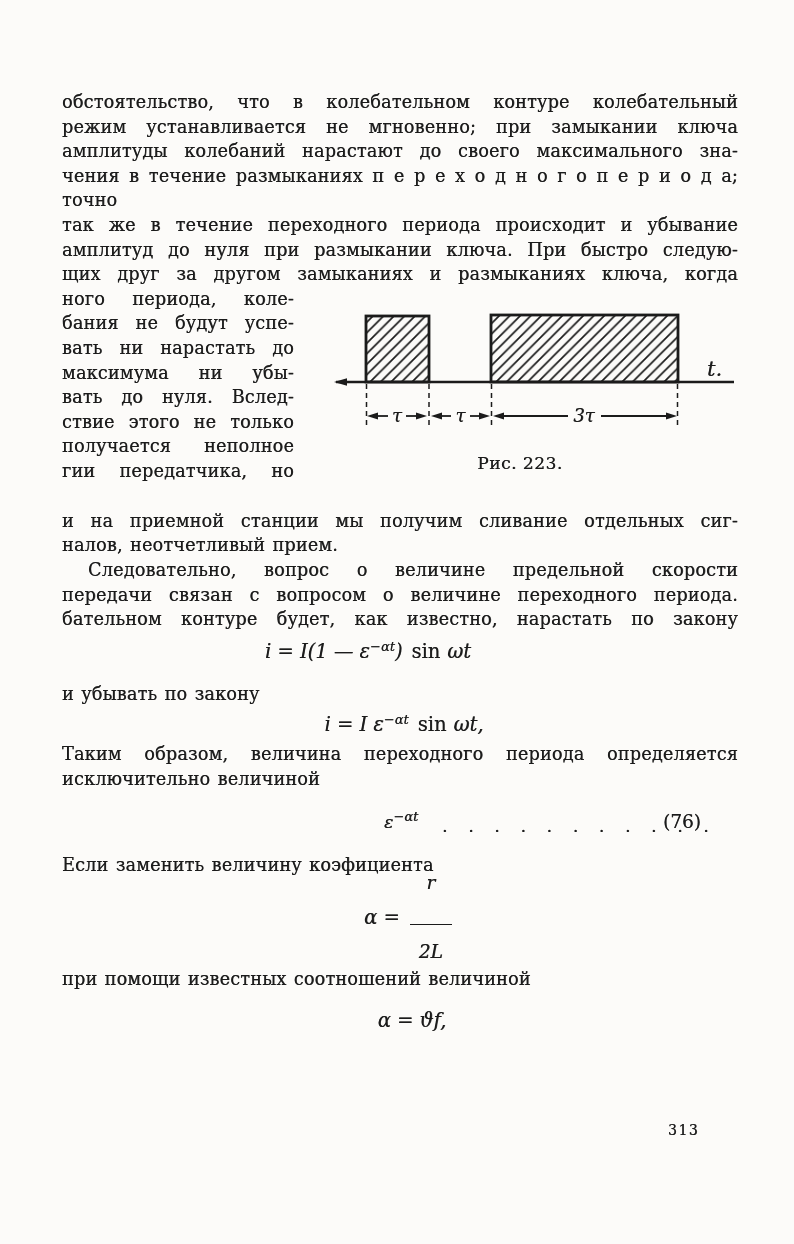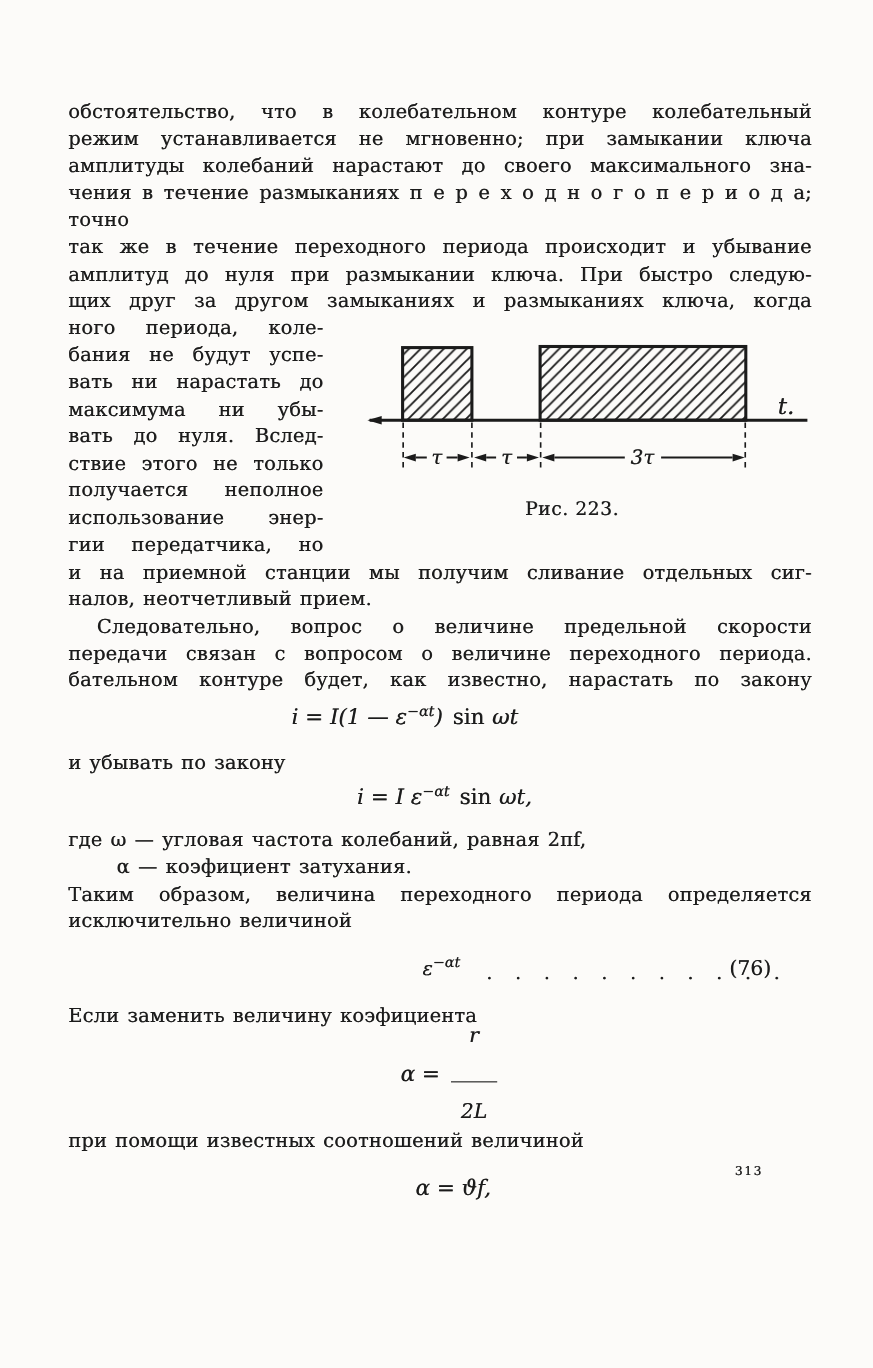--- a/index.html
+++ b/index.html
@@ -39,21 +39,21 @@
   .f76 .eps{position:absolute;left:322px;top:3px;font-style:italic;}
   .f76 .dots{position:absolute;left:380px;top:7px;word-spacing:13px;letter-spacing:1px;}
   .f76 .num76{position:absolute;left:601px;top:2px;font-size:18.5px;}
   .esli{margin-top:12px;}
   .fracline{margin-top:10px;height:60px;display:flex;align-items:center;justify-content:center;}
   .frac{display:inline-flex;flex-direction:column;align-items:center;margin-left:10px;font-size:18.5px;}
   .fnum{line-height:1.05;padding:0 9px 3px;}
   .fden{border-top:1.8px solid #1b1b1b;line-height:1.05;padding:17px 9px 0;margin-top:28px;}
   .pri{margin-top:20px;}
   .ftheta{margin-top:12px;height:34px;line-height:34px;}
-  .pagenum{position:absolute;left:668px;top:1058px;font-size:11px;letter-spacing:1.5px;}
+  .pagenum{position:absolute;left:668px;top:1122px;font-size:14px;letter-spacing:1.5px;}
   svg text{font-family:"DejaVu Serif",serif;fill:#1b1b1b;}
 </style>
 </head>
 <body>
 
 <div class="page">
   <div class="col">
 
     <div class="blk">
       <div class="ln jl">обстоятельство, что в колебательном контуре колебательный</div>
@@ -67,21 +67,20 @@
 
     <div class="wraprow">
       <div class="sidecol">
         <div class="ln jl">ного периода, коле-</div>
         <div class="ln jl">бания не будут успе-</div>
         <div class="ln jl">вать ни нарастать до</div>
         <div class="ln jl">максимума ни убы-</div>
         <div class="ln jl">вать до нуля. Вслед-</div>
         <div class="ln jl">ствие этого не только</div>
         <div class="ln jl">получается неполное</div>
-        <div class="ln jl">использование энер-</div>
         <div class="ln jl">гии передатчика, но</div>
       </div>
 
       <svg class="fig" viewBox="0 0 420 140">
         <defs>
           <pattern id="hatch" patternUnits="userSpaceOnUse" width="10.5" height="10.5">
             <path d="M-2,12.5 L12.5,-2 M-7.2,7.2 L7.2,-7.2 M3.3,17.8 L17.8,3.3" stroke="#1b1b1b" stroke-width="1.7" fill="none"></path>
           </pattern>
         </defs>
 
@@ -145,24 +144,20 @@
     </div>
 
     <div class="blk ubyvat">
       <div class="ln ll">и убывать по закону</div>
     </div>
 
     <div class="fml f2">
       <span class="shift sh-f2"><span>i = I ε</span><span class="sp">−αt</span><span class="fn">sin</span><span>ωt,</span></span>
     </div>
 
-    <div class="blk wherethe">
-      <div class="ln ll">где ω — угловая частота колебаний, равная 2πf,</div>
-      <div class="ln ll ind2">α — коэфициент затухания.</div>
-    </div>
 
     <div class="blk">
       <div class="ln jl">Таким образом, величина переходного периода определяется</div>
       <div class="ln ll">исключительно величиной</div>
     </div>
 
     <div class="f76">
       <span class="eps"><span>ε</span><span class="sp">−αt</span></span>
       <span class="dots">. . . . . . . . . . .</span>
       <span class="num76">(76)</span>

